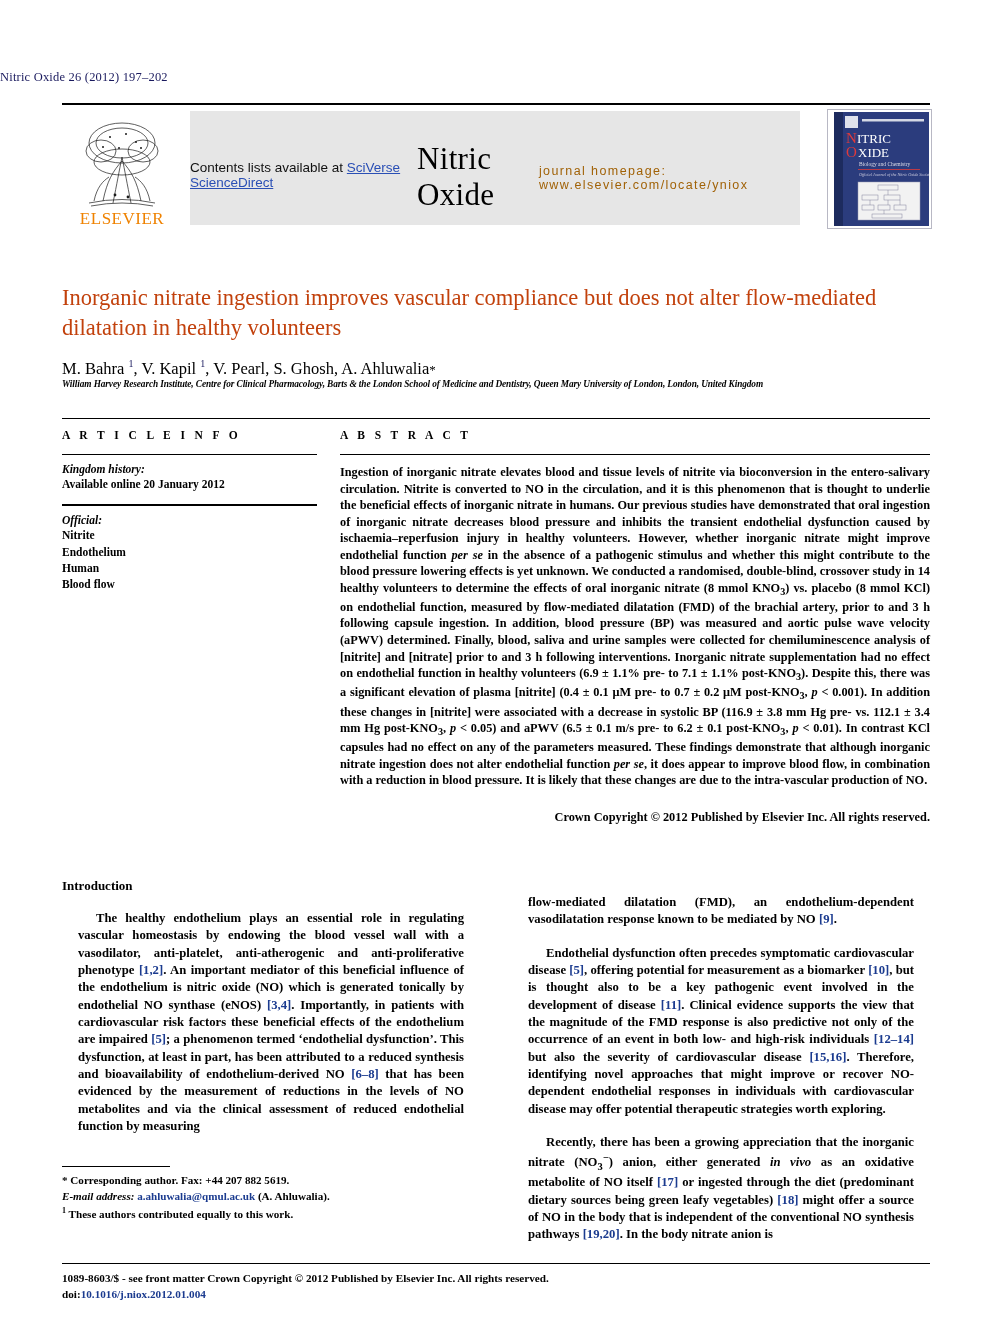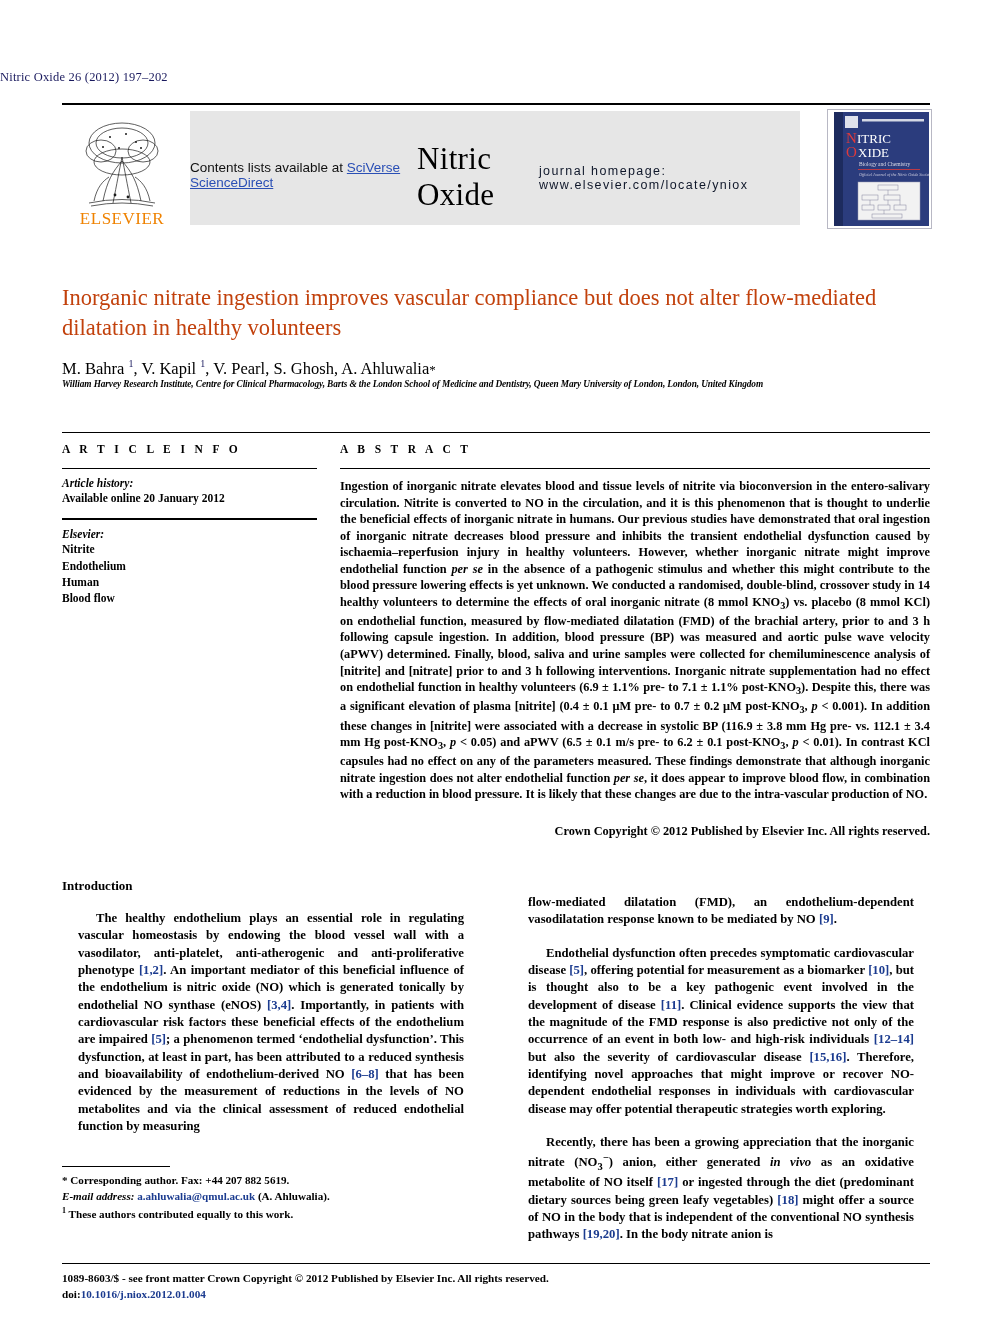--- a/index.html
+++ b/index.html
@@ -83,21 +83,21 @@
     font-size: 31px;
     font-family: "Liberation Serif", serif;
     color: #000;
     letter-spacing: 0.3px;
   }
   .journal-home {
     margin-top: 20px;
     font-size: 12.5px;
     font-family: "Liberation Sans", sans-serif;
     letter-spacing: 1.4px;
-    color: #0f172a;
+    color: #a16207;
   }
   .cover-thumb {
     position: absolute;
     left: 765px; top: 4px;
     width: 103px;
     height: 118px;
     background: #ffffff;
     border: 1px solid #b8b8c4;
     overflow: hidden;
   }
@@ -127,21 +127,21 @@
     font-size: 9.3px;
     font-style: italic;
     font-weight: bold;
     font-family: "Liberation Serif", serif;
     letter-spacing: -0.1px;
   }
 
   
   .info-abstract {
     position: absolute;
-    left: 62px; top: 432px;
+    left: 62px; top: 418px;
     width: 868px;
     border-top: 1px solid #000;
     padding-top: 18px;
   }
   .col-info {
     position: absolute;
     left: 0px; top: 10px;
     width: 255px;
   }
   .col-abstract {
@@ -337,24 +337,24 @@
     <h1 class="paper-title">Inorganic nitrate ingestion improves vascular compliance but does not alter flow-mediated dilatation in healthy volunteers</h1>
     <div class="authors">M. Bahra <sup>1</sup>, V. Kapil <sup>1</sup>, V. Pearl, S. Ghosh, A. Ahluwalia<span class="star">*</span></div>
     <div class="affiliation">William Harvey Research Institute, Centre for Clinical Pharmacology, Barts &amp; the London School of Medicine and Dentistry, Queen Mary University of London, London, United Kingdom</div>
   </div>
 
   <div class="info-abstract">
 
     <div class="col-info">
       <div class="sec-head">A R T I C L E   I N F O</div>
       <div class="rule-thin"></div>
-      <div class="info-label">Article history:</div>
+      <div class="info-label">Kingdom history:</div>
       <div class="info-line">Available online 20 January 2012</div>
       <div class="rule-thick"></div>
-      <div class="info-label">Elsevier:</div>
+      <div class="info-label">Official:</div>
       <ul class="kw-list">
         <li>Nitrite</li>
         <li>Endothelium</li>
         <li>Human</li>
         <li>Blood flow</li>
       </ul>
     </div>
 
     <div class="col-abstract">
       <div class="sec-head">A B S T R A C T</div>

